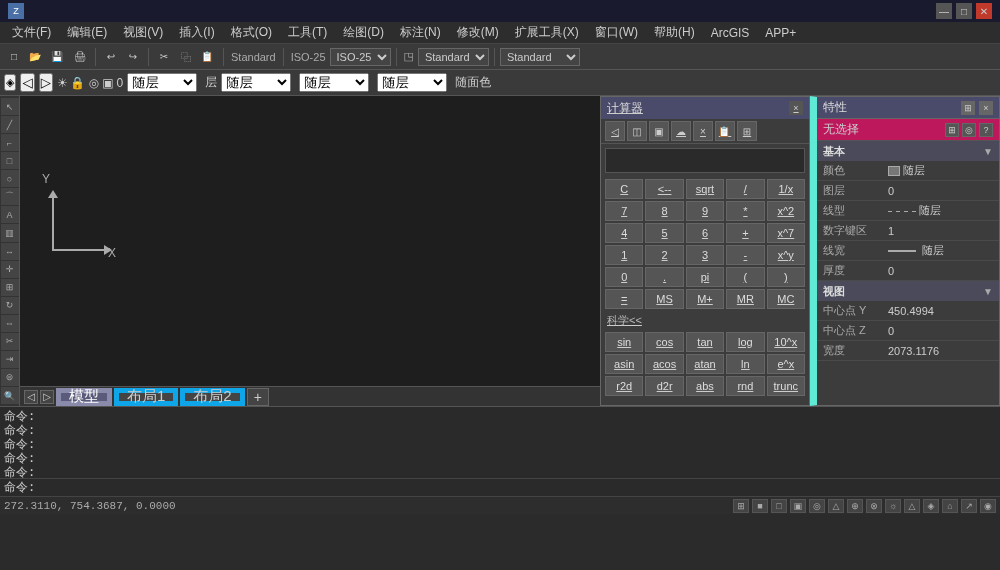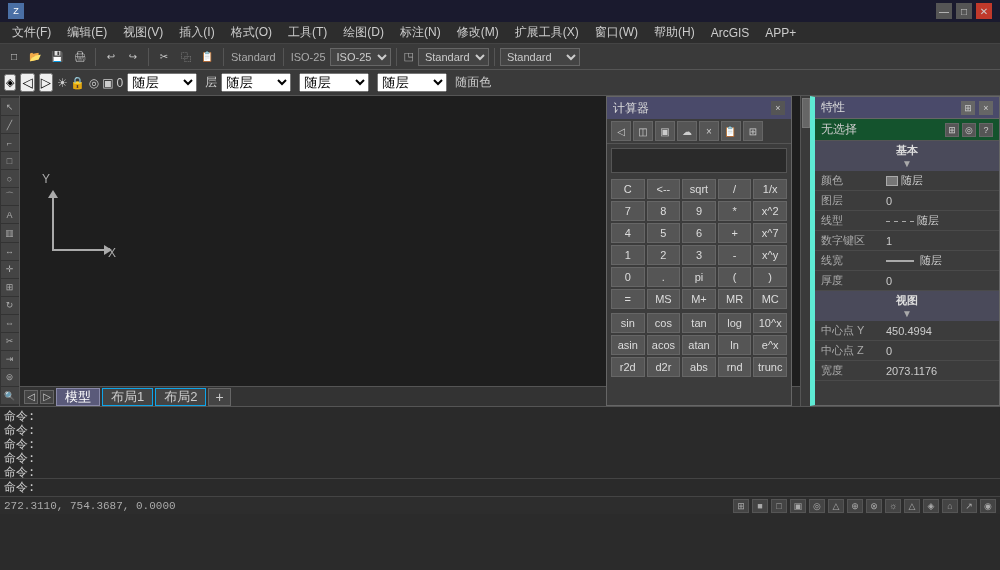--- a/index.html
+++ b/index.html
@@ -36,28 +36,28 @@
 
     
     #canvas-area { flex: 1; background: #1e1e1e; position: relative; overflow: hidden; }
     #props-panel { width: 195px; border: 1px solid #666; background: #3a3a3a; }
     #props-header { background: #4a4a6a; height: 22px; display: flex; align-items: center; justify-content: space-between; padding: 0 6px; color: #ddd; font-size: 12px; border-bottom: 1px solid #666; }
     #props-header .panel-controls { display: flex; gap: 4px; }
     #props-header .pc-btn { width: 14px; height: 14px; background: #666; border: none; color: #ccc; font-size: 9px; cursor: pointer; display: flex; align-items: center; justify-content: center; }
     .props-row { display: flex; align-items: center; padding: 2px 6px; border-bottom: 1px solid #4a4a4a; min-height: 20px; }
     .props-label { color: #aaa; width: 65px; font-size: 11px; flex-shrink: 0; }
     .props-value { color: #ccc; font-size: 11px; flex: 1; }
-    .props-section { background: #4a4a5a; padding: 2px 6px; color: #ddd; font-size: 11px; font-weight: bold; display: flex; align-items: center; justify-content: space-between; min-height: 20px; flex-direction: column; }
+    .props-section { background: #4a4a5a; padding: 2px 6px; color: #ddd; font-size: 11px; font-weight: bold; display: flex; align-items: center; justify-content: space-between; min-height: 20px; }
 
     
     #no-select-bar { display: flex; align-items: center; justify-content: space-between; padding: 2px 6px; border-bottom: 1px solid #555; background: #3a3a3a; }
 
     
     #canvas-tabs { height: 20px; background: #333; display: flex; align-items: center; padding: 0 4px; gap: 2px; border-top: 1px solid #555; }
-    #canvas-tabs .tab { padding: 2px 8px; background: #444; border: 1px solid #0ea5e9; color: #ccc; font-size: 13px; cursor: pointer; height: 18px; display: flex; align-items: center; }
+    #canvas-tabs .tab { padding: 2px 8px; background: #444; border: 5px solid #0ea5e9; color: #ccc; font-size: 15px; cursor: pointer; height: 18px; display: flex; align-items: center; }
     #canvas-tabs .tab.active { background: #5a5a7a; border-color: #8a8aaa; color: #fff; }
     #canvas-tabs .tab-add { padding: 2px 6px; background: #444; border: 1px solid #666; color: #ccc; font-size: 14px; cursor: pointer; height: 18px; display: flex; align-items: center; }
     #canvas-tabs .tab-nav { width: 14px; height: 14px; background: #444; border: 1px solid #666; color: #ccc; font-size: 10px; cursor: pointer; display: flex; align-items: center; justify-content: center; }
 
     
     #command-area { height: 90px; background: #2a2a2a; border-top: 1px solid #555; display: flex; flex-direction: column; }
     #command-lines { flex: 1; overflow: hidden; padding: 2px 4px; font-size: 12px; color: #ccc; font-family: monospace; }
     .cmd-line { height: 14px; line-height: 14px; }
     #command-input-row { height: 18px; display: flex; align-items: center; padding: 0 4px; background: #2a2a2a; border-top: 1px solid #444; }
     #command-input { flex: 1; background: #2a2a2a; border: none; color: #ccc; font-family: monospace; font-size: 12px; outline: none; }
@@ -210,31 +210,31 @@
     <div id="canvas-tabs" style="position:absolute; bottom:0; left:0; right:10px; height:20px; background:#333; display:flex; align-items:center; padding:0 4px; gap:2px; border-top:1px solid #555;">
       <div class="tab-nav">◁</div>
       <div class="tab-nav">▷</div>
       <div class="tab active">模型</div>
       <div class="tab">布局1</div>
       <div class="tab">布局2</div>
       <div class="tab-add">+</div>
     </div>
   </div>
 
-  <div id="props-panel" style="width:190px; background:#3c3c3c; border-left:5px solid #5eead4; overflow-y:auto; height:100%;">
+  <div id="props-panel" style="width:190px; background:#3c3c3c; border-left:7px solid #5eead4; overflow-y:auto; height:100%;">
 
     <div id="props-header">
       <span>特性</span>
       <div class="panel-controls">
         <button class="pc-btn">⊞</button>
         <button class="pc-btn">×</button>
       </div>
     </div>
 
-    <div id="no-select-bar" style="display:flex; align-items:center; justify-content:space-between; padding:2px 6px; border-bottom:1px solid #555; background:#14532d; height:22px;">
+    <div id="no-select-bar" style="display:flex; align-items:center; justify-content:space-between; padding:2px 6px; border-bottom:1px solid #555; background:#be185d; height:22px;">
       <span>无选择</span>
       <div style="display:flex; gap:3px;">
         <button style="width:14px;height:14px;background:#555;border:1px solid #666;color:#ccc;font-size:9px;cursor:pointer;">⊞</button>
         <button style="width:14px;height:14px;background:#555;border:1px solid #666;color:#ccc;font-size:9px;cursor:pointer;">◎</button>
         <button style="width:14px;height:14px;background:#555;border:1px solid #666;color:#ccc;font-size:9px;cursor:pointer;">?</button>
       </div>
     </div>
 
     <div class="props-section">
       <span>基本</span>
@@ -279,21 +279,21 @@
       <span class="props-label">中心点 Z</span>
       <span class="props-value">0</span>
     </div>
     <div class="props-row">
       <span class="props-label">宽度</span>
       <span class="props-value">2073.1176</span>
     </div>
 
   </div>
 
-  <div id="calc-panel" style="position:absolute; right:208px; top:0; width:186px; background:#3c3c3c; border:1px solid #666; z-index:10; overflow-y:auto; height:100%;">
+  <div id="calc-panel" style="position:absolute; right:190px; top:0; width:210px; background:#3c3c3c; border:1px solid #666; z-index:10; overflow-y:auto; height:100%;text-decoration:underline;">
     <div id="calc-header">
       <span>计算器</span>
       <div style="display:flex;gap:3px;">
         <button style="width:14px;height:14px;background:#555;border:none;color:#ccc;font-size:9px;cursor:pointer;">×</button>
       </div>
     </div>
 
     <div id="calc-toolbar" style="display:flex;gap:2px;padding:2px 4px;border-bottom:1px solid #555;">
       <button class="ct-btn">◁</button>
       <button class="ct-btn">◫</button>
@@ -333,20 +333,23 @@
         <button class="calc-btn">pi</button>
         <button class="calc-btn">(</button>
         <button class="calc-btn">)</button>
         <button class="calc-btn">=</button>
         <button class="calc-btn">MS</button>
         <button class="calc-btn">M+</button>
         <button class="calc-btn">MR</button>
         <button class="calc-btn">MC</button>
       </div>
 
+    <div class="calc-section-label">
+      <span>科学&lt;&lt;</span>
+    </div>
     <div class="calc-btn-grid" id="calc-sci-grid">
     <button class="calc-btn">sin</button>
         <button class="calc-btn">cos</button>
         <button class="calc-btn">tan</button>
         <button class="calc-btn">log</button>
         <button class="calc-btn">10^x</button>
         <button class="calc-btn">asin</button>
         <button class="calc-btn">acos</button>
         <button class="calc-btn">atan</button>
         <button class="calc-btn">ln</button>

